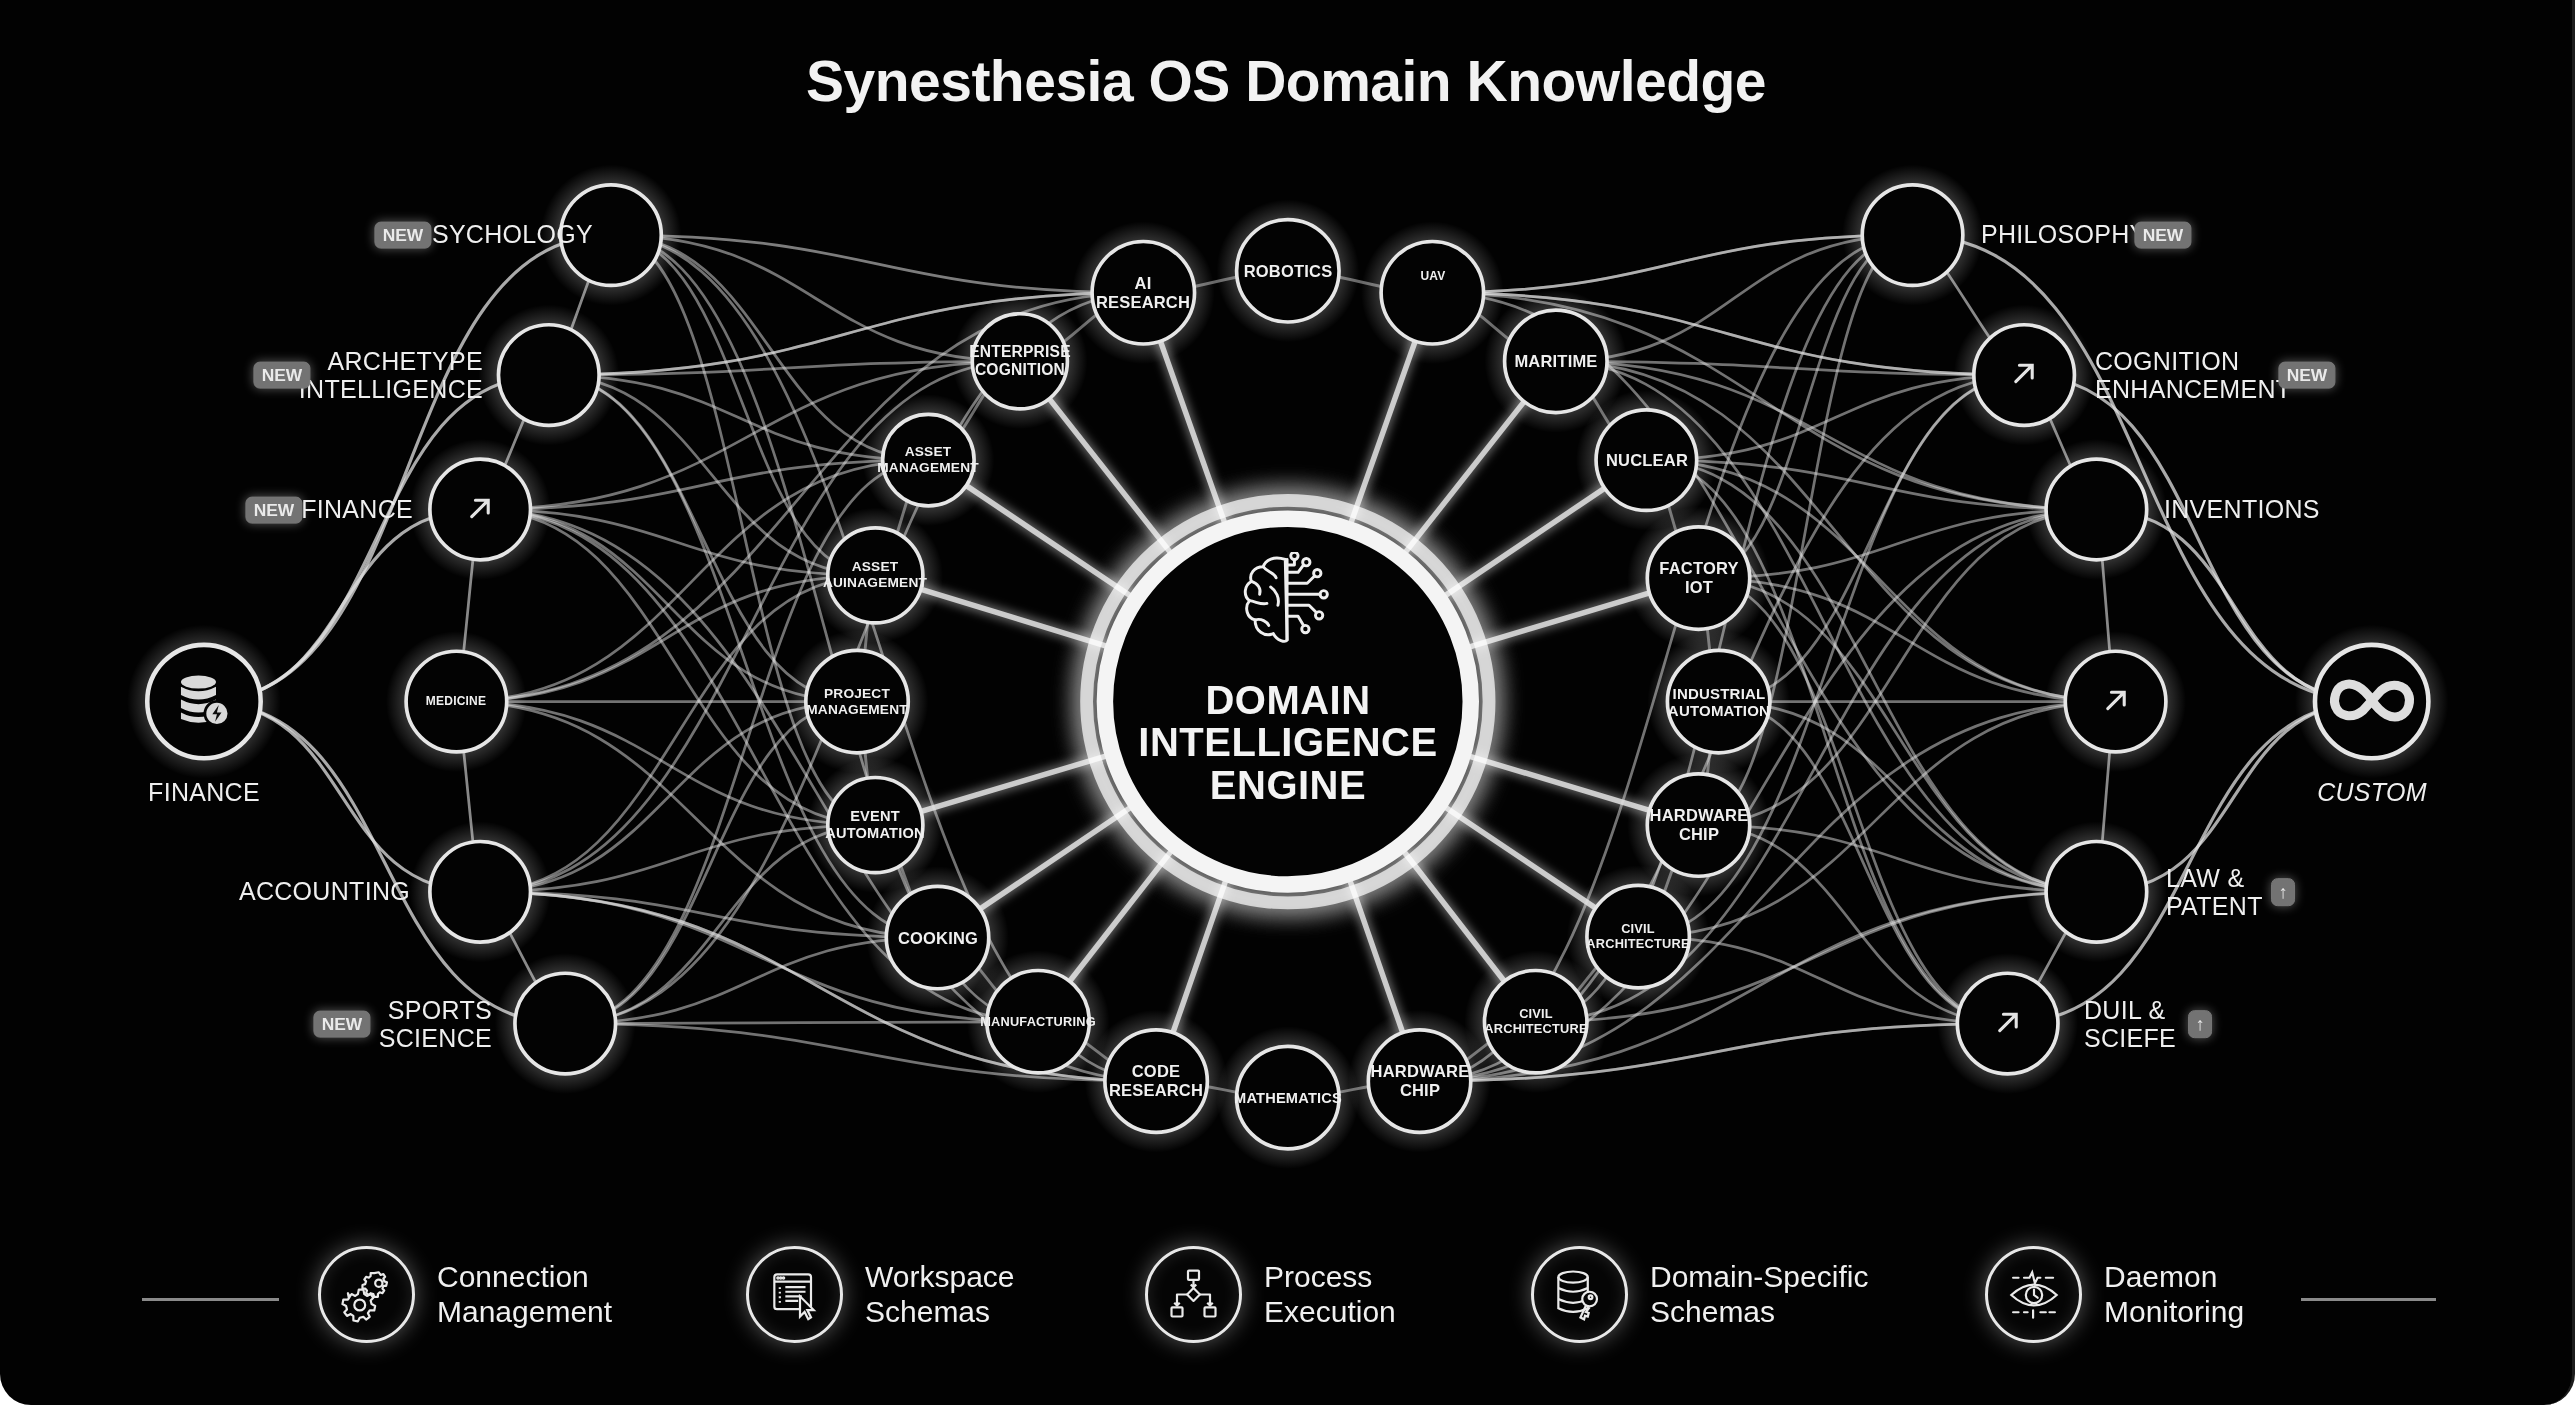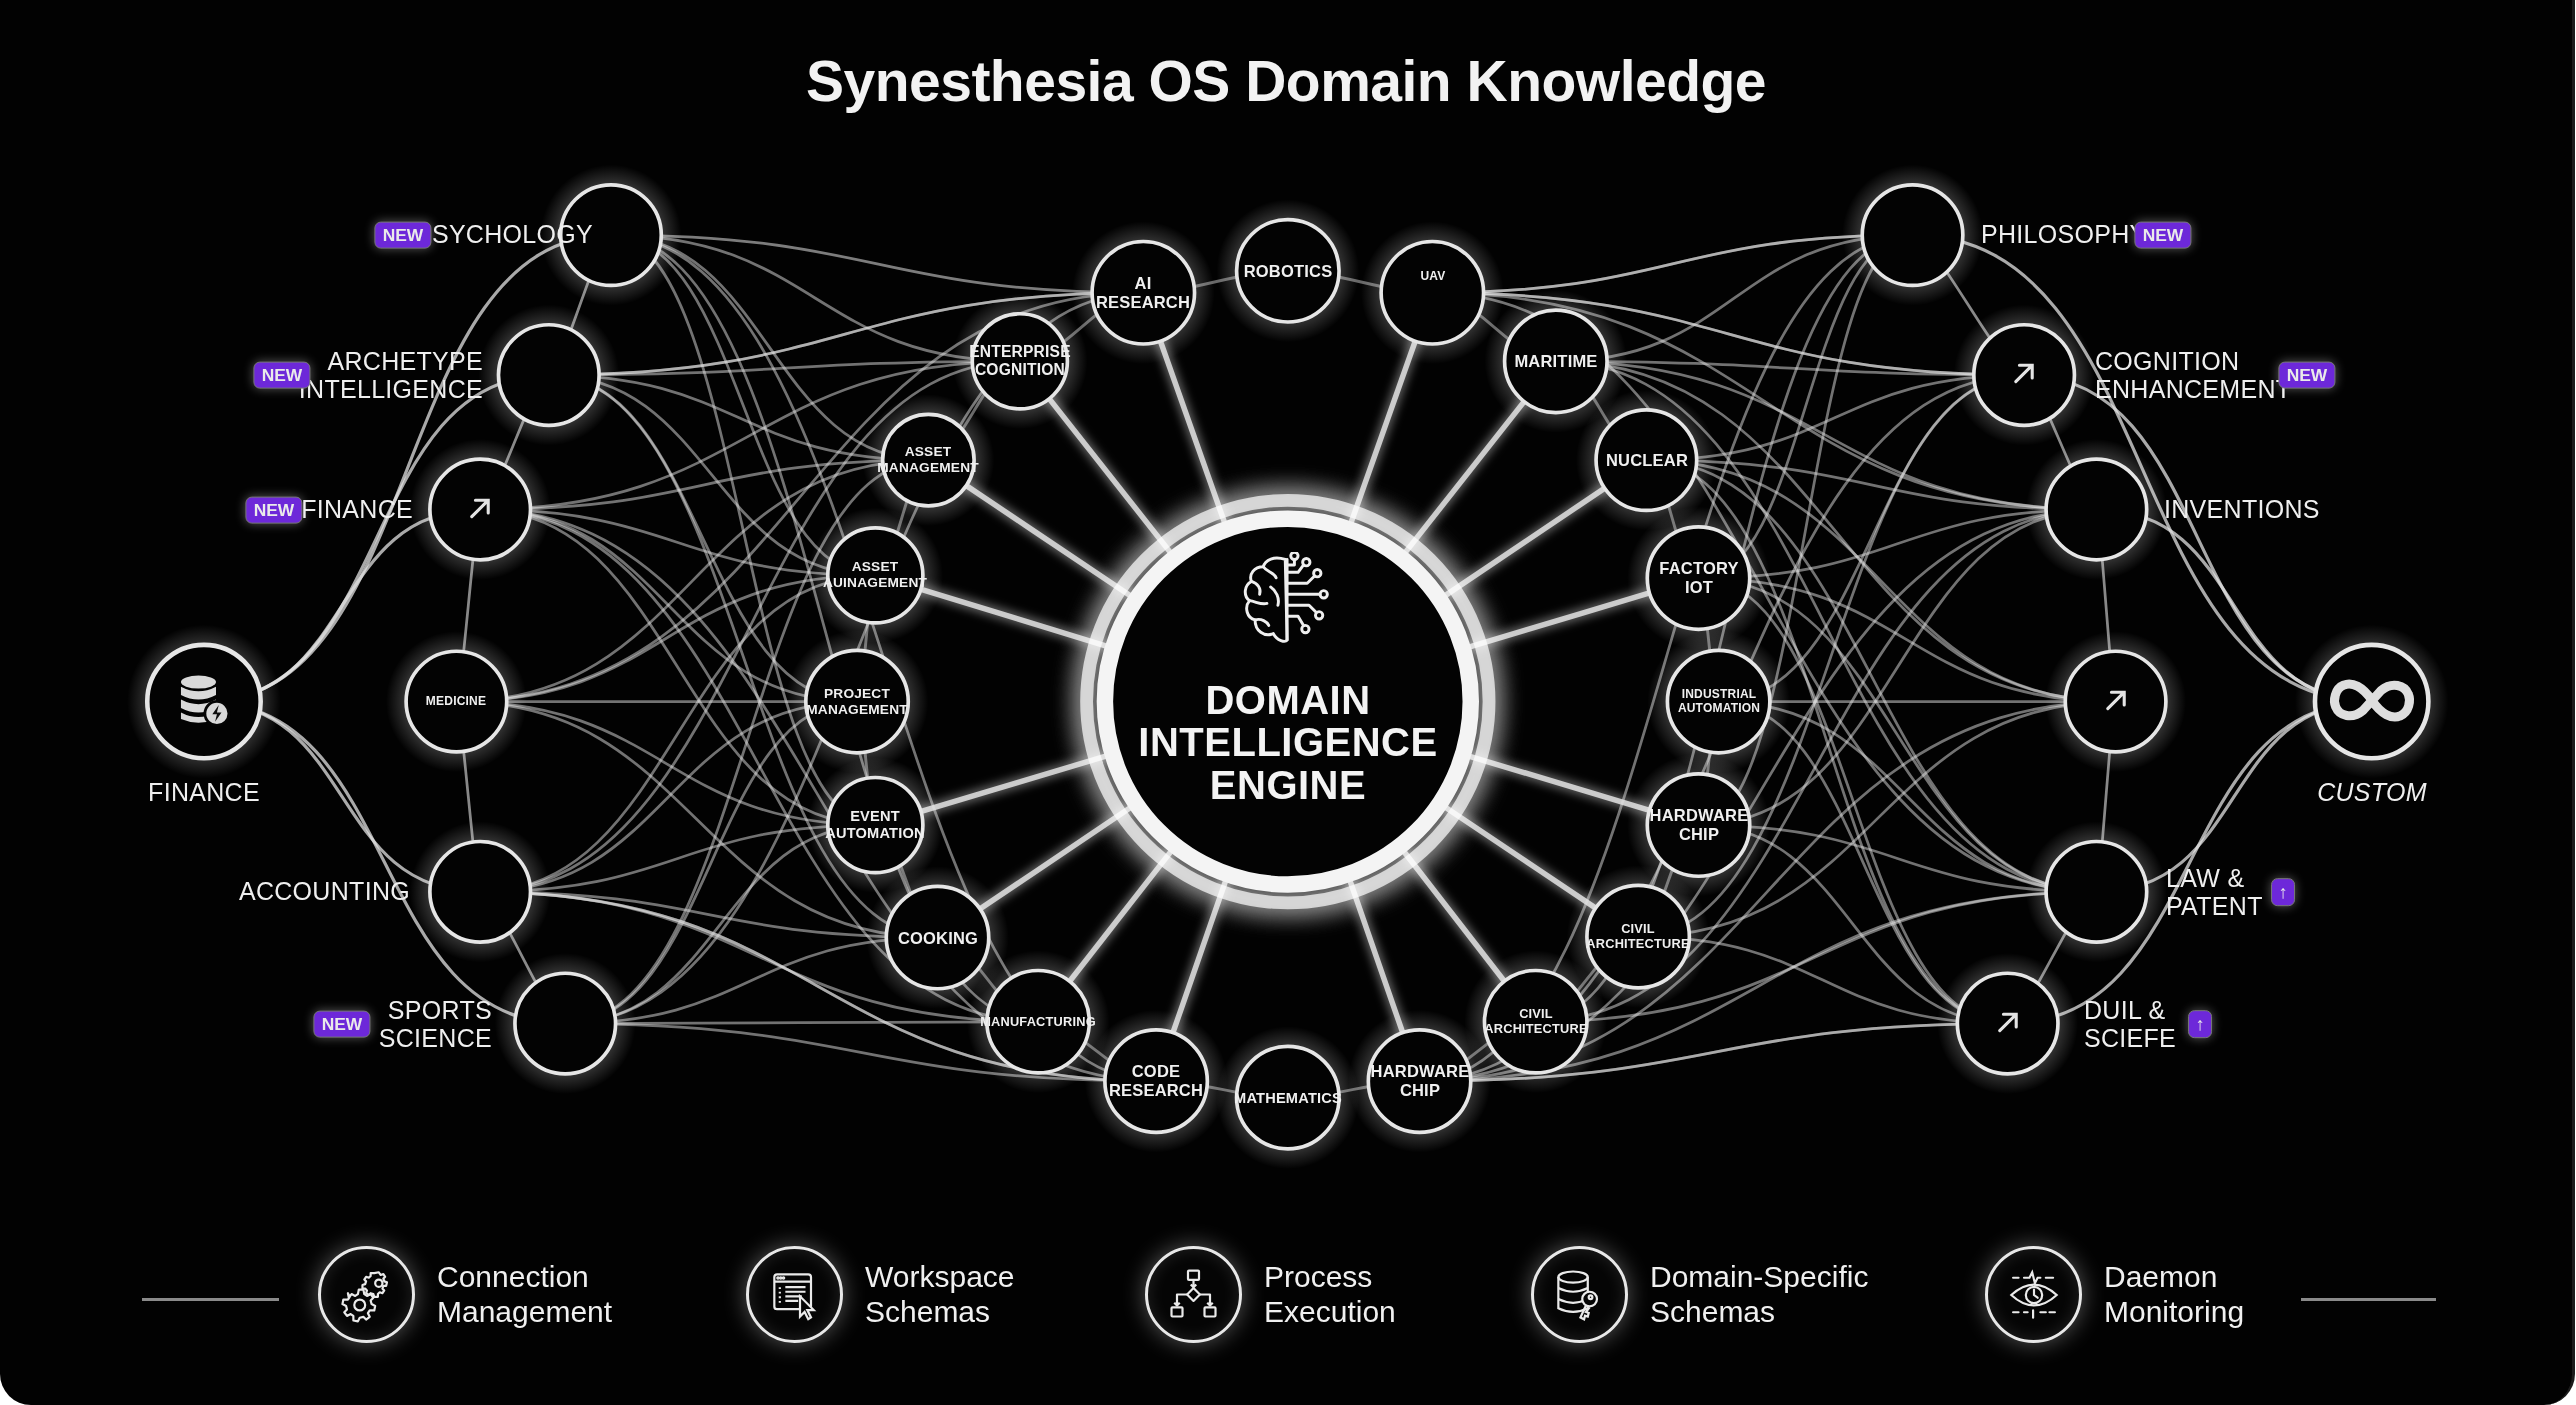--- a/index.html
+++ b/index.html
@@ -21,21 +21,21 @@
     line-height:1.15; text-transform:uppercase; transform:translate(-50%,-50%);
     white-space:nowrap; letter-spacing:0.2px;
   }
   .side-label {
     position:absolute; color:#efefef; font-weight:400; font-size:25px; line-height:1.1;
     white-space:nowrap; transform:translateY(-50%); letter-spacing:0.3px;
   }
   .side-label.right-align { text-align:right; transform:translate(-100%,-50%); }
   .badge {
     position:absolute; transform:translate(-50%,-50%);
-    border:1.8px solid #777; border-radius:6.4px; background:#6d28d9; color:#eaeaea;
+    border:1.8px solid #777; border-radius:6.4px; background:#737373; color:#eaeaea;
     font-size:17.4px; font-weight:700; padding:3.7px 7.3px; line-height:1;
     box-shadow:0 0 11px rgba(255,255,255,0.35);
   }
   .badge.up { padding:3.7px 6.4px; font-size:18.3px; }
   .glyph { position:absolute; transform:translate(-50%,-50%); color:#e6e6e6; }
   .under-label { position:absolute; transform:translateX(-50%); color:#efefef; font-size:25px; letter-spacing:0.3px; }
   #engine-text {
     position:absolute; left:1288px; top:743px; transform:translate(-50%,-50%);
     color:#f3f3f3; font-weight:700; font-size:40px; text-align:center; line-height:1.06; letter-spacing:0.5px;
   }
@@ -358,21 +358,21 @@
       <div class="node-label" style="left: 1556px; top: 361px; font-size: 16.5px;">
         <div>MARITIME</div>
       </div>
       <div class="node-label" style="left: 1647px; top: 460px; font-size: 16.5px;">
         <div>NUCLEAR</div>
       </div>
       <div class="node-label" style="left: 1699px; top: 578px; font-size: 16.5px;">
         <div>FACTORY</div>
         <div>IoT</div>
       </div>
-      <div class="node-label" style="left: 1719px; top: 702px; font-size: 12px;">
+      <div class="node-label" style="left: 1719px; top: 702px; font-size: 15px;">
         <div>INDUSTRIAL</div>
         <div>AUTOMATION</div>
       </div>
       <div class="node-label" style="left: 1699px; top: 825px; font-size: 16.5px;">
         <div>HARDWARE</div>
         <div>CHIP</div>
       </div>
       <div class="node-label" style="left: 1638px; top: 937px; font-size: 12.8px;">
         <div>CIVIL</div>
         <div>ARCHITECTURE</div>

